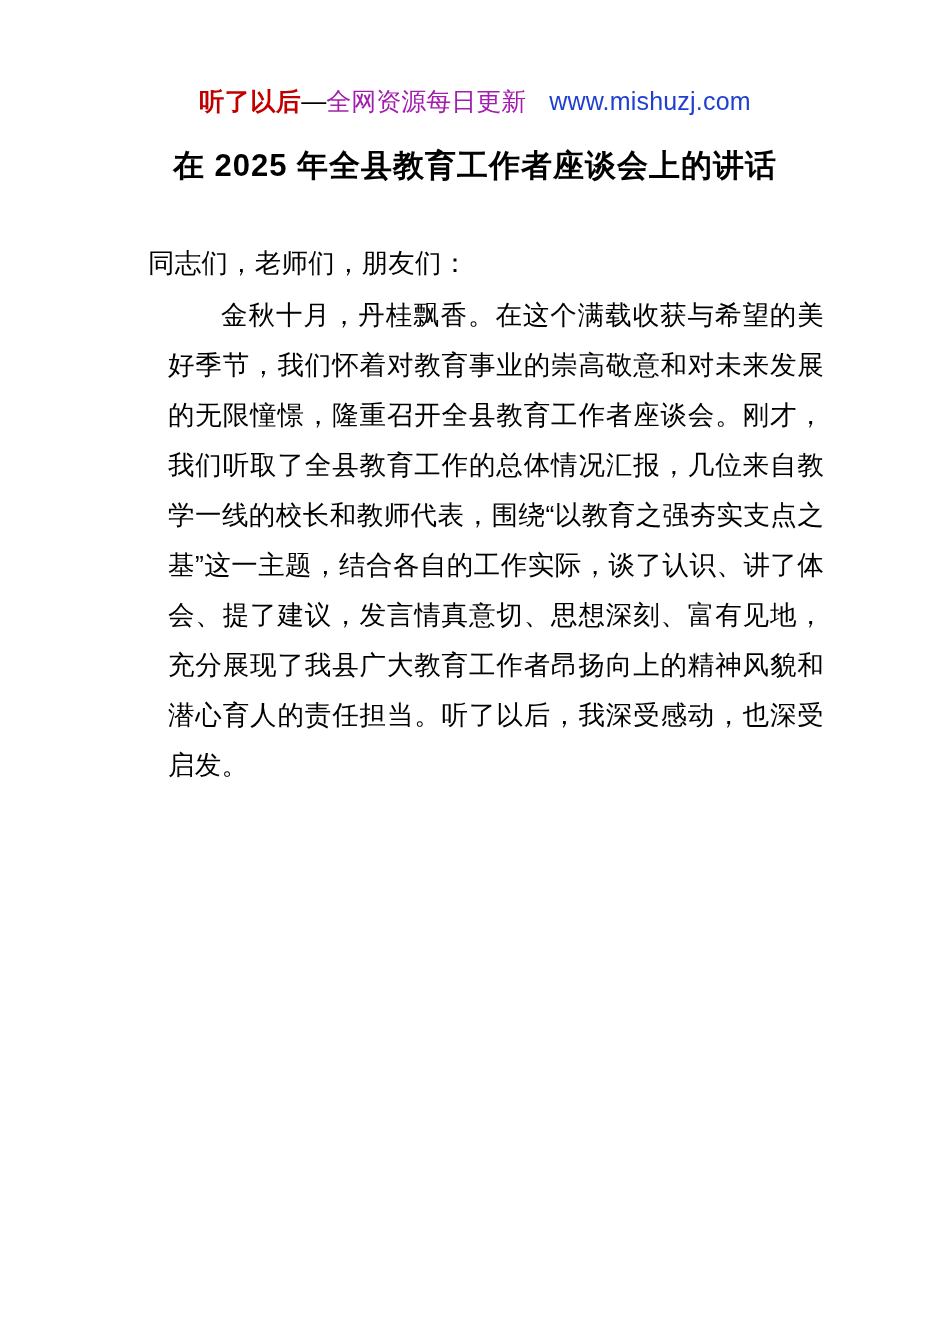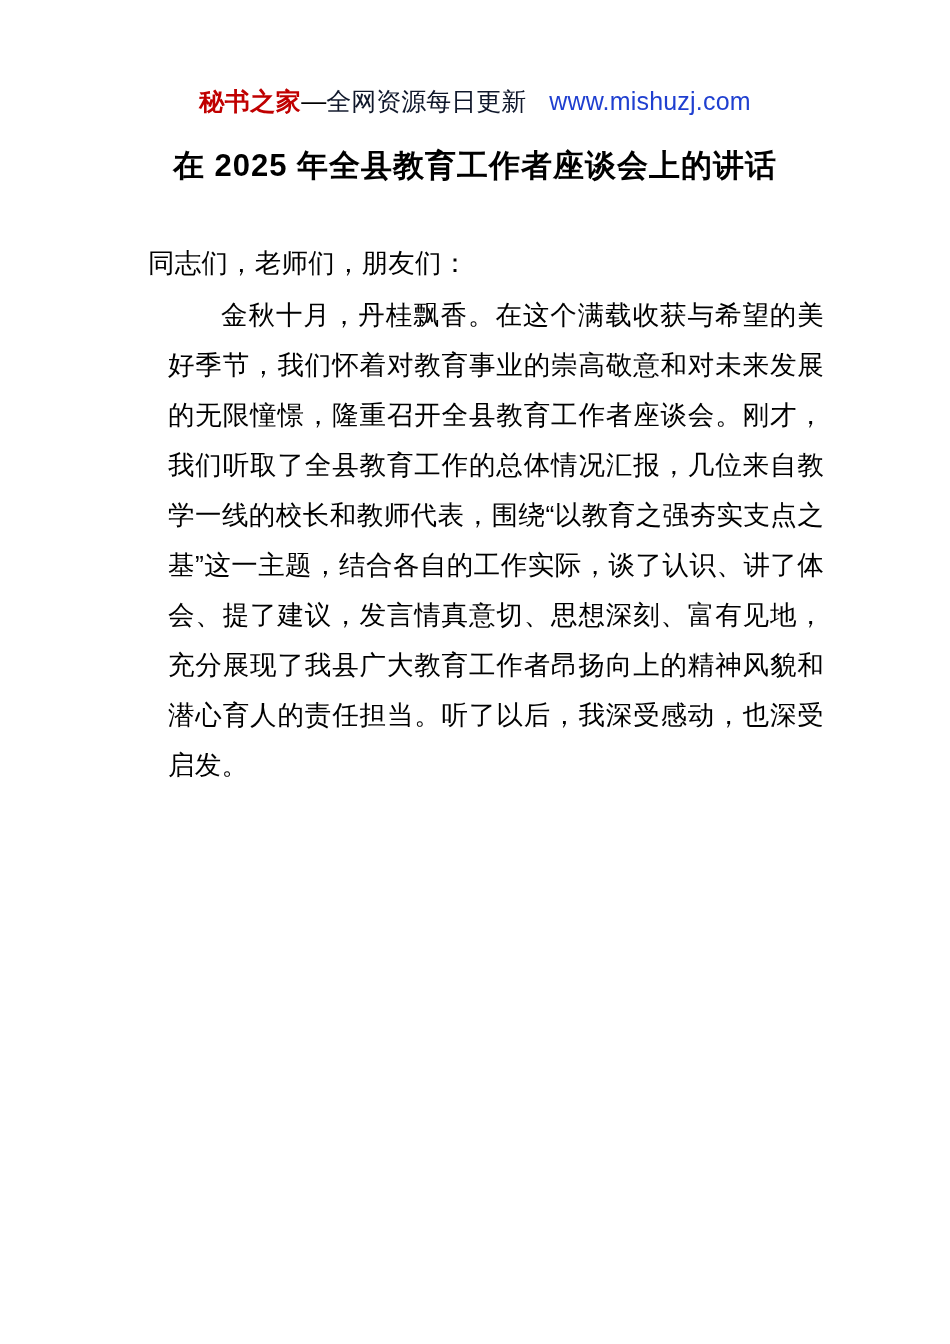--- a/index.html
+++ b/index.html
@@ -34,21 +34,21 @@
   }
   .wm-brand {
     color: #c00000;
     font-weight: bold;
     letter-spacing: 0.5px;
   }
   .wm-sep {
     color: #000000;
   }
   .wm-text {
-    color: #0f172a;
+    color: #a21caf;
   }
   .wm-url {
     color: #1f3fd0;
     font-family: "Liberation Sans", sans-serif;
     letter-spacing: 0.2px;
     margin-left: 16px;
   }
   .doc-title {
     position: absolute;
     top: 145px;
@@ -82,21 +82,21 @@
   .para.salutation {
     text-indent: 0;
   }
 </style>
 </head>
 <body>
 
 <div class="page">
 
   <div class="watermark">
-    <span class="wm-brand">秘书之家</span><span class="wm-sep">—</span><span class="wm-text">全网资源每日更新</span> <span class="wm-url">www.mishuzj.com</span>
+    <span class="wm-brand">听了以后</span><span class="wm-sep">—</span><span class="wm-text">全网资源每日更新</span> <span class="wm-url">www.mishuzj.com</span>
   </div>
 
   <div class="doc-title">在 2025 年全县教育工作者座谈会上的讲话</div>
 
   <div class="body-text">
     <p class="para salutation">同志们，老师们，朋友们：</p>
     <p class="para indent">金秋十月，丹桂飘香。在这个满载收获与希望的美好季节，我们怀着对教育事业的崇高敬意和对未来发展的无限憧憬，隆重召开全县教育工作者座谈会。刚才，我们听取了全县教育工作的总体情况汇报，几位来自教学一线的校长和教师代表，围绕“以教育之强夯实支点之基”这一主题，结合各自的工作实际，谈了认识、讲了体会、提了建议，发言情真意切、思想深刻、富有见地，充分展现了我县广大教育工作者昂扬向上的精神风貌和潜心育人的责任担当。听了以后，我深受感动，也深受启发。</p>
   </div>
 
 </div>

